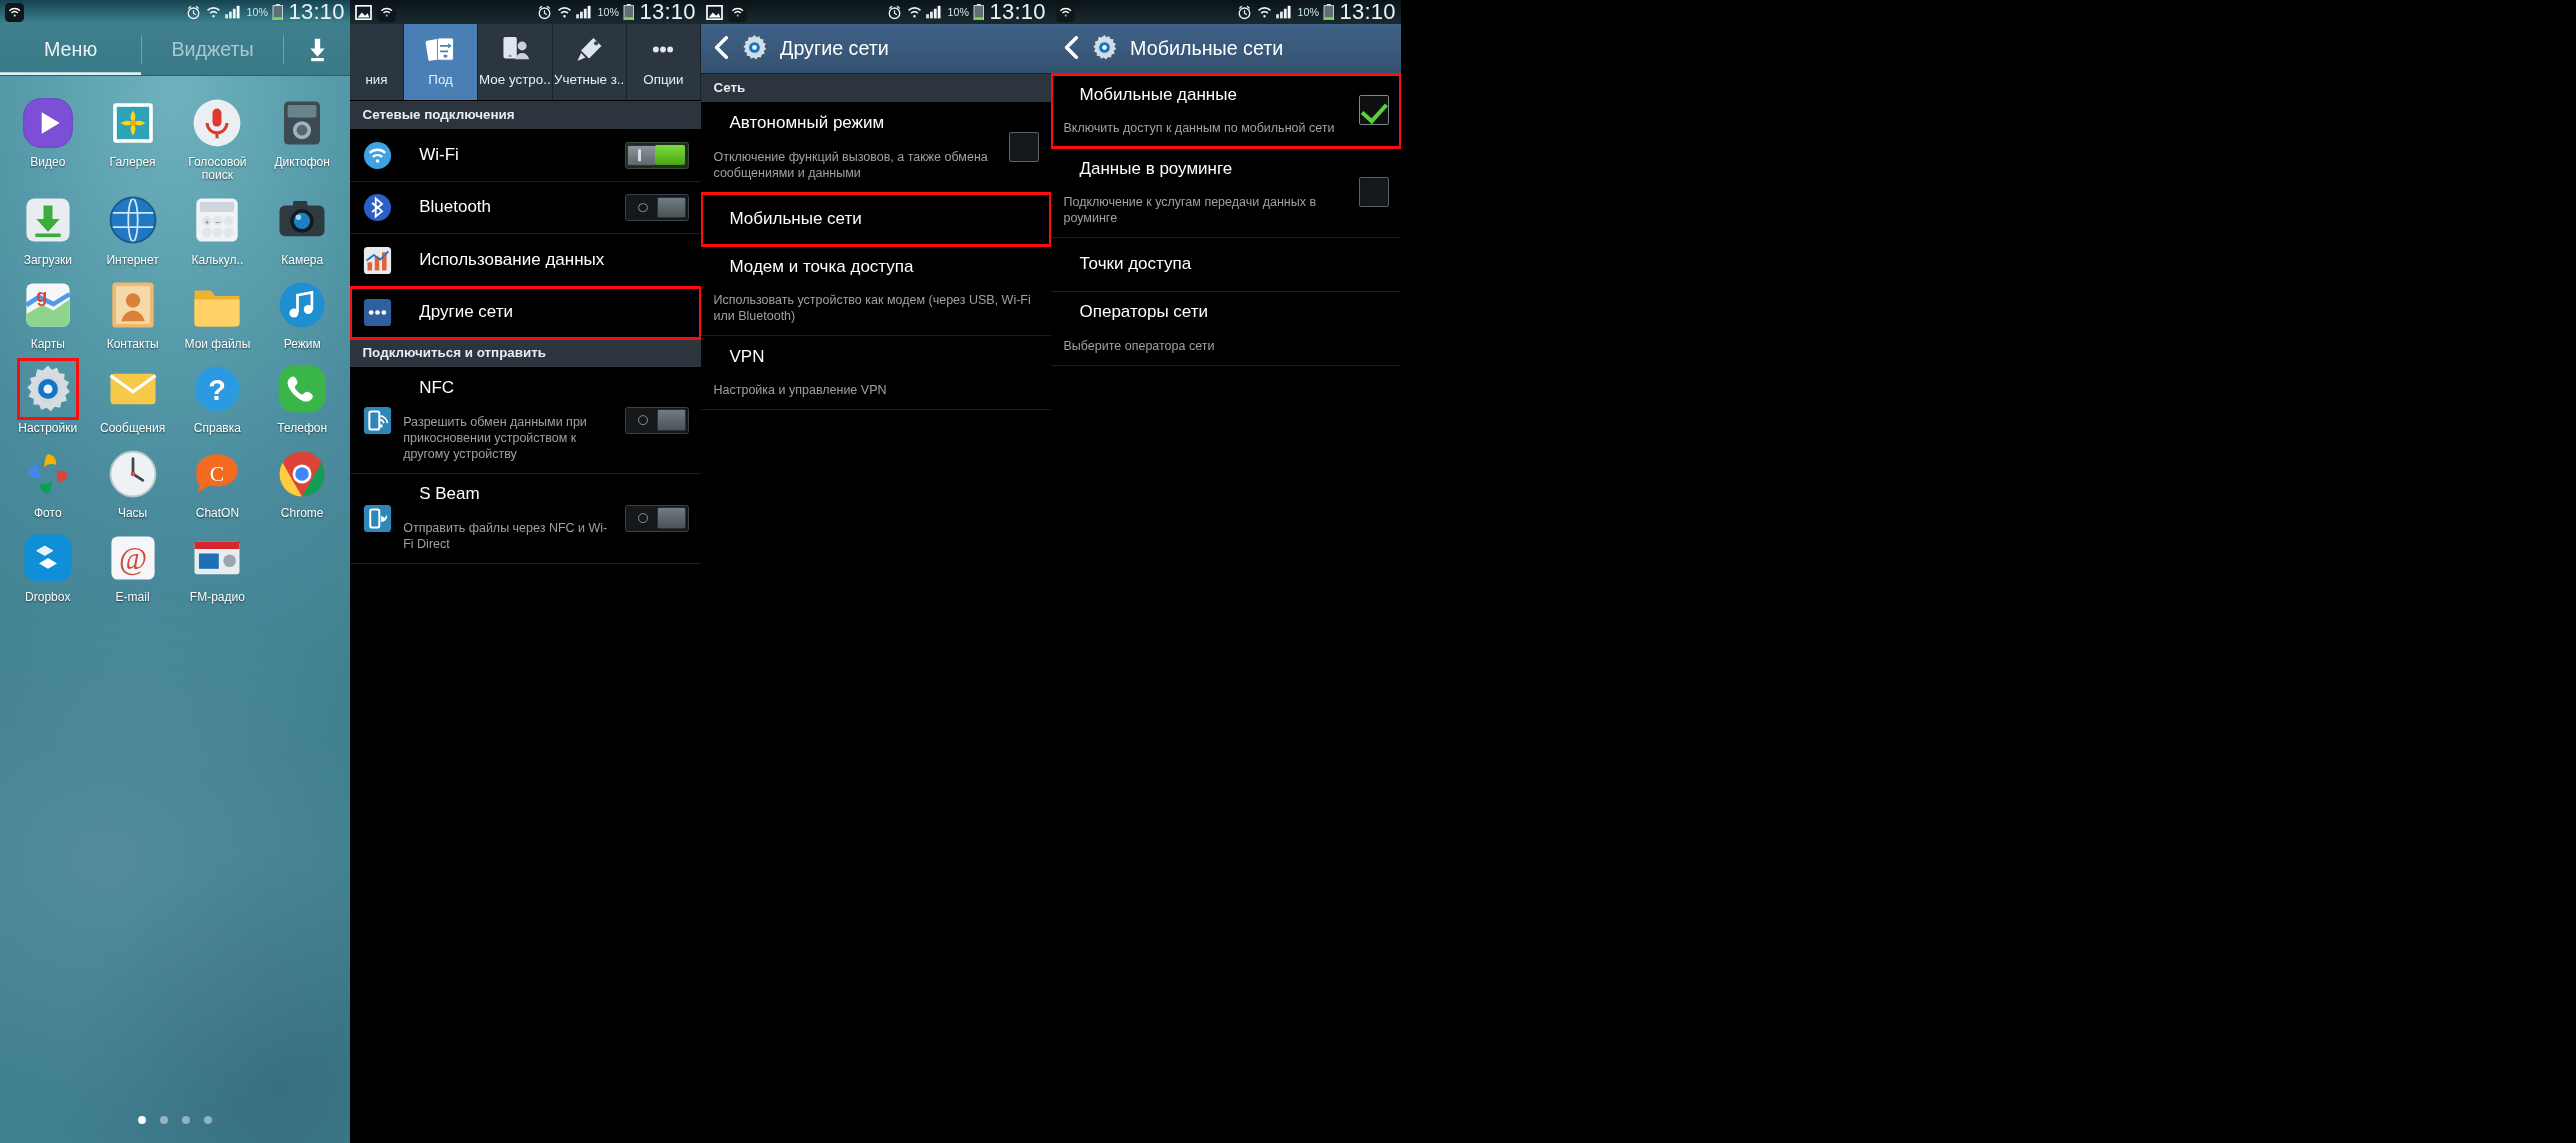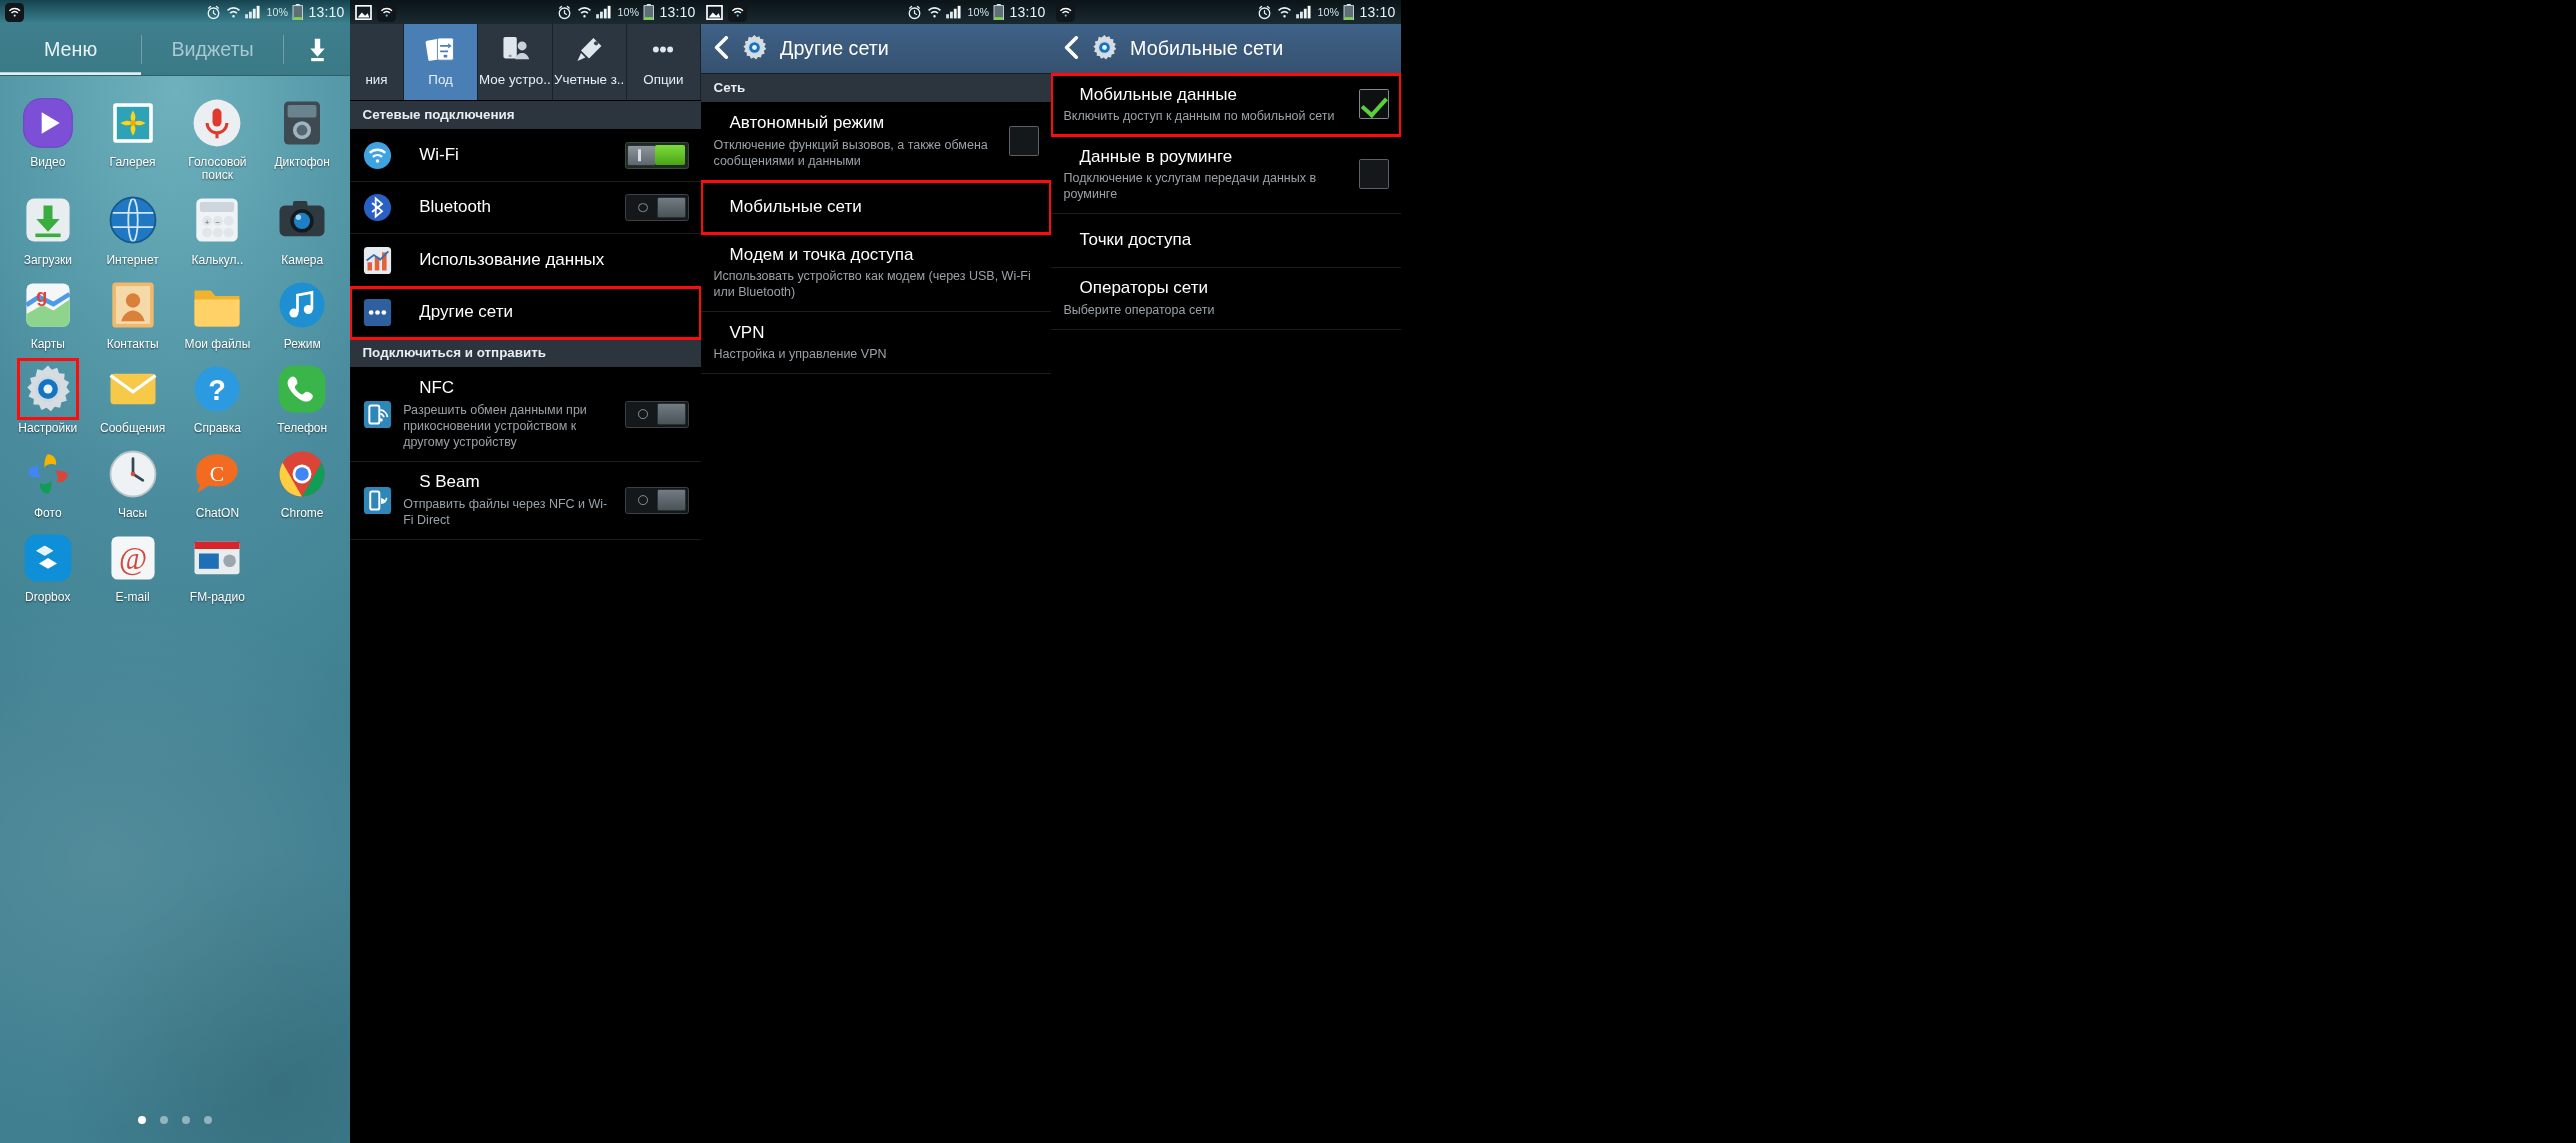--- a/index.html
+++ b/index.html
@@ -18,21 +18,21 @@
 
   
   .statusbar {
     height: 24px; display: flex; align-items: center;
     padding: 0 5.4px; position: relative; z-index: 5;
   }
   .sb-dark { background: linear-gradient(#0b1418, #1a2a30); }
   .sb-teal { background: linear-gradient(#15434f, #3d8290); }
   .sb-left { display: flex; align-items: center; gap: 4.5px; }
   .sb-right { margin-left: auto; display: flex; align-items: center; gap: 4.5px; }
-  .sb-time { color: #eaf4f7; font-size: 14px; letter-spacing: 0.2px; font-weight: 400; }
+  .sb-time { color: #eaf4f7; font-size: 22px; letter-spacing: 0.2px; font-weight: 400; }
   .sb-pct { color: #cfe2e8; font-size: 10.7px; }
   svg.icon { display: block; }
 
   
   .wifi-badge {
     width: 19px; height: 19px; background: #101619; border-radius: 4.5px;
     display: flex; align-items: center; justify-content: center;
   }
 
   
@@ -109,21 +109,21 @@
     padding: 6.3px 12.5px; border-bottom: 0.9px solid #000;
   }
   .row {
     display: flex; align-items: center; gap: 10.7px;
     padding: 10.7px 12.5px; background: #000;
     border-bottom: 0.9px solid #1d1d1d; position: relative;
   }
   .row-ico { width: 30px; height: 30px; flex: 0 0 30px; display: flex; align-items: center; justify-content: center; }
   .row-txt { flex: 1; min-width: 0; }
   .row-title { color: #fff; font-size: 17px; line-height: 20.6px; padding-left: 16px; }
-  .row-sub { color: #9aa2a8; font-size: 12.5px; line-height: 16px; margin-top: 3px; }
+  .row-sub { color: #9aa2a8; font-size: 12.5px; line-height: 16px; margin-top: 15px; }
   .row.hl { outline: 3.6px solid #ff0b0b; outline-offset: -2.7px; z-index: 2; }
 
   
   .toggle {
     width: 64px; height: 27px; flex: 0 0 64px; border-radius: 2.7px;
     border: 0.9px solid #3a4147; background: #14181b;
     display: flex; align-items: center; padding: 1.8px; position: relative;
   }
   .toggle .knob {
     width: 29px; height: 21.4px; border-radius: 1.8px;

